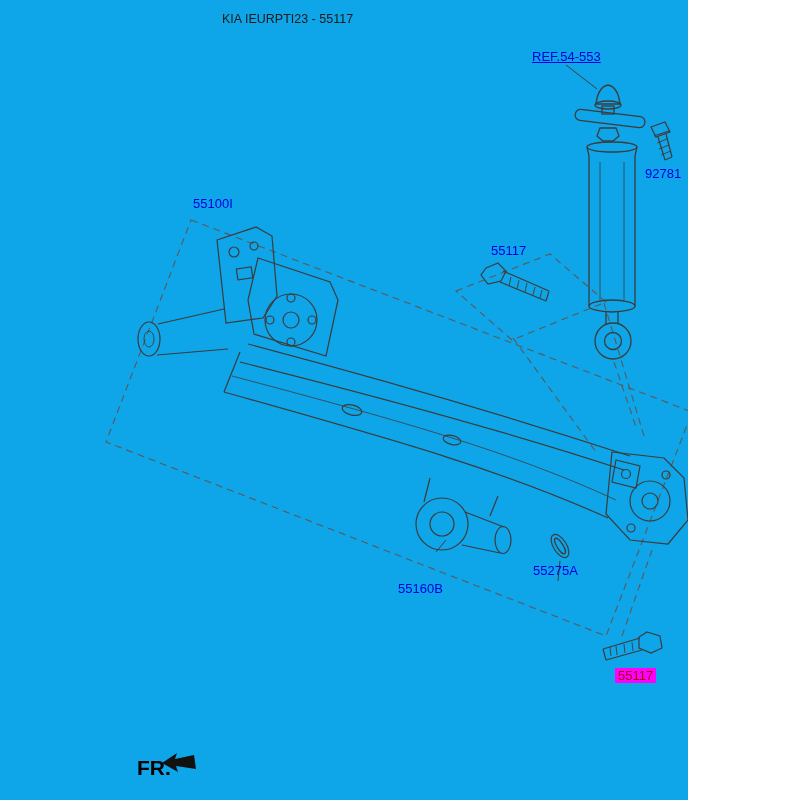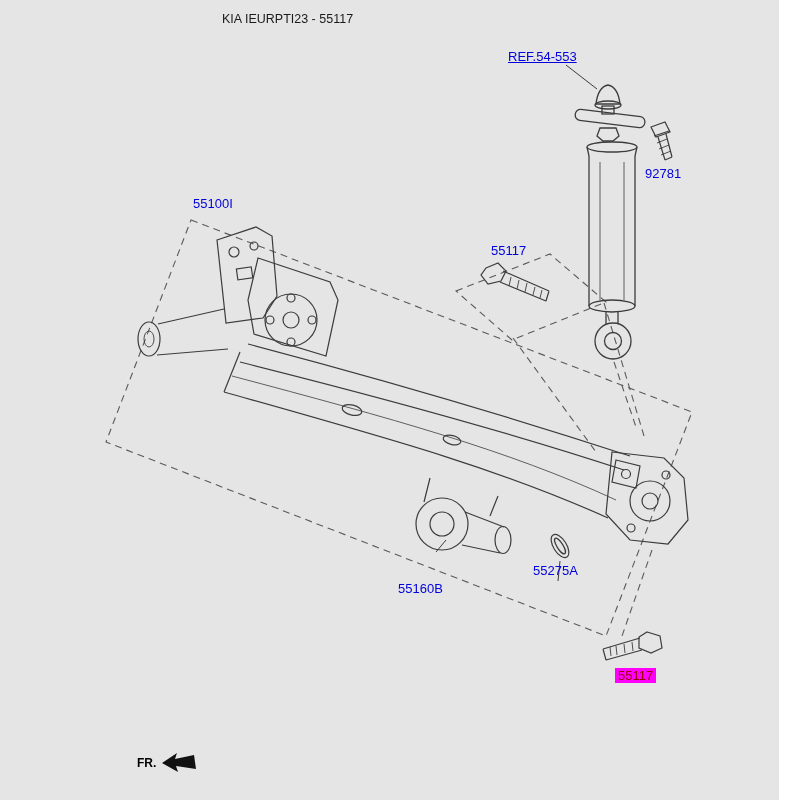--- a/index.html
+++ b/index.html
@@ -2,36 +2,36 @@
 <html style="--label-blue: #0000dd; --hl-bg: #ff00ff; --hl-text: #990000;"><head>
 <meta charset="utf-8">
 <style>
   :root{
     --label-blue:#0000dd;
     --hl-bg:#ff00ff;
     --hl-text:#990000;
   }
   html,body{margin:0;padding:0;background:#ffffff;}
   .canvas{
-    position:relative;width:779px;height:800px;background:#e5e5e5;overflow:hidden;
+    position:relative;width:688px;height:800px;background:#0ea5e9;overflow:hidden;
     font-family:"Liberation Sans",sans-serif;
   }
   .drawing{position:absolute;left:0;top:0;}
   .hdr{
     position:absolute;left:222px;top:12px;font-size:12.5px;color:#1a1a1a;
   }
   .lbl{
     position:absolute;font-size:13px;color:var(--label-blue);white-space:nowrap;cursor:pointer;
   }
-  .lbl.link{text-decoration:underline;}
+  .lbl.link{text-decoration:underline;margin-left:24px;}
   .lbl.hl{
     background:var(--hl-bg);color:var(--hl-text);padding:0 3px;
   }
   .fr{
-    position:absolute;left:137px;top:756px;font-size:12px;font-weight:bold;color:#000;
+    position:absolute;left:137px;top:756px;font-size:21px;font-weight:bold;color:#000;
   }
 </style>
 </head>
 <body>
 
 <div class="canvas">
 
   <svg class="drawing" width="800" height="800" viewBox="0 0 800 800">
 
     <g fill="none" stroke="#5a5a5a" stroke-width="1.1" stroke-dasharray="7 5">

